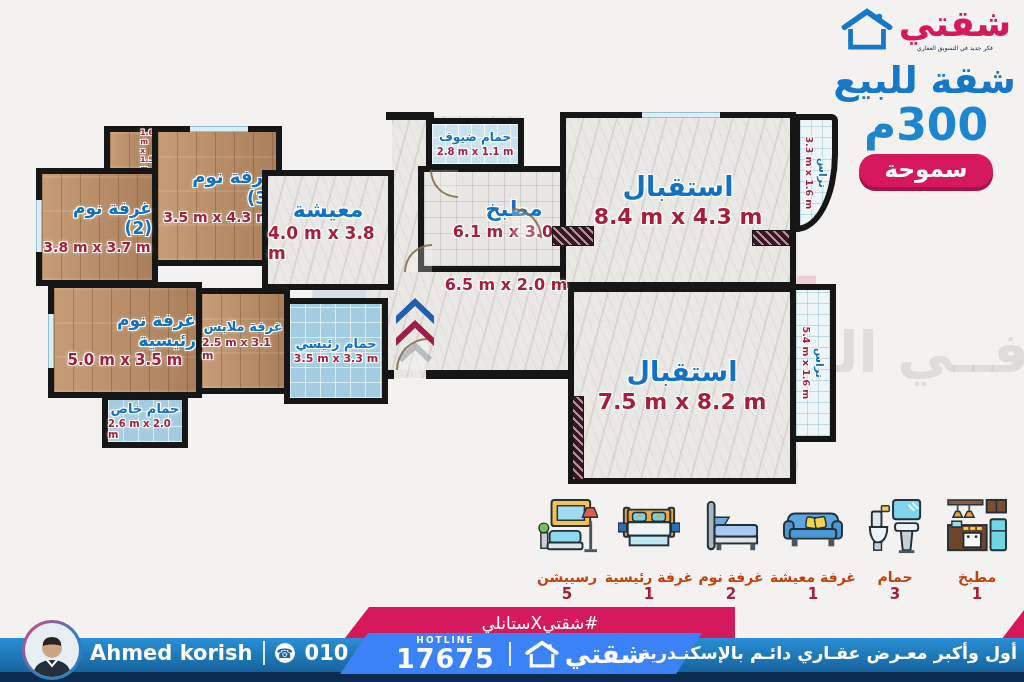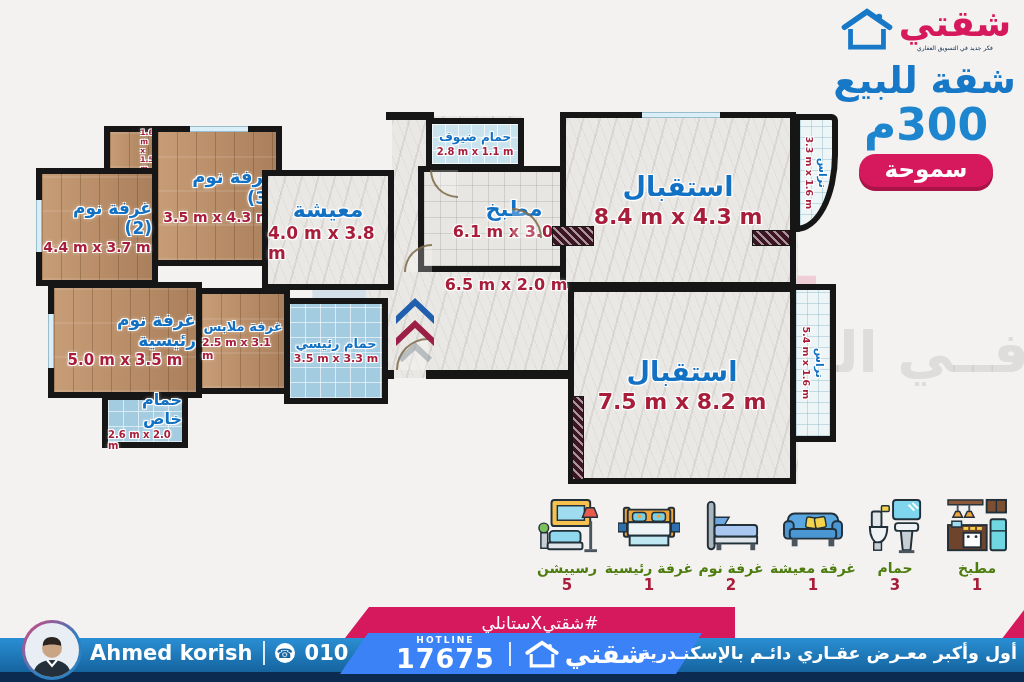--- a/index.html
+++ b/index.html
@@ -80,21 +80,21 @@
   #side-logo-tag { font-size:6px; color:#0c2b50; margin-top:2px; letter-spacing:.5px; }
   #side-title { font-size:37px; font-weight:bold; color:#1778c8; margin-top:8px; white-space:nowrap; }
   #side-area  { font-size:44px; font-weight:bold; color:#1e86cf; line-height:1.05; }
   #side-badge { display:inline-block; margin-top:6px; background:#d6195c; color:#fff; font-weight:bold;
                 font-size:23px; padding:2px 26px 5px; border-radius:20px; box-shadow:0 4px 0 #a91448; }
 
   
   #legend { left:526px; top:494px; width:494px; display:flex; direction:ltr; }
   .leg-item { width:82px; display:flex; flex-direction:column; align-items:center; }
   .leg-icon { height:62px; display:flex; align-items:flex-end; }
-  .leg-label { font-size:14px; font-weight:bold; color:#4d7c0f; margin-top:4px; white-space:nowrap; }
+  .leg-label { font-size:14px; font-weight:bold; color:#c2410c; margin-top:13px; white-space:nowrap; }
   .leg-count { font-size:15px; font-weight:bold; color:#a81e3a; }
 
   
   #ribbon { left:345px; top:607px; width:390px; height:31px; background:#d6195c;
             clip-path:polygon(24px 0,100% 0,100% 100%,0 100%);
             display:flex; align-items:center; justify-content:center;
             color:#fff; font-weight:normal; font-size:17px; }
   #ribbon-sliver { right:0; top:610px; width:26px; height:34px; background:#d6195c;
                    clip-path:polygon(100% 0,100% 100%,0 100%); }
   #footer-navy { left:0; top:670px; width:1024px; height:12px; background:#0c2b50; }
@@ -144,36 +144,36 @@
 
 <div class="room wood" id="r-niche">
   <div class="rdims" style="font-size:7.5px;padding-left:32px;">1.6 m x 1.5 m</div>
 </div>
 <div class="room wood" id="r-bed3">
   <div class="rname" dir="rtl" style="font-size:18px;">غرفة نوم (3)</div>
   <div class="rdims" style="font-size:14px;">3.5 m x 4.3 m</div>
 </div>
 <div class="room wood" id="r-bed2">
   <div class="rname" dir="rtl" style="font-size:17px;">غرفة نوم (2)</div>
-  <div class="rdims" style="font-size:14px;">4.4 m x 3.7 m</div>
+  <div class="rdims" style="font-size:14px;">3.8 m x 3.7 m</div>
 </div>
 <div class="room wood" id="r-master">
   <div class="rname" dir="rtl" style="font-size:17px;">غرفة نوم رئيسية</div>
   <div class="rdims" style="font-size:15px;">5.0 m x 3.5 m</div>
 </div>
 <div class="room wood" id="r-dress">
   <div class="rname" dir="rtl" style="font-size:13px;">غرفة ملابس</div>
   <div class="rdims" style="font-size:11px;">2.5 m x 3.1 m</div>
 </div>
 <div class="room tile" id="r-mainbath">
   <div class="rname" dir="rtl" style="font-size:13px;">حمام رئيسي</div>
   <div class="rdims" style="font-size:11px;">3.5 m x 3.3 m</div>
 </div>
 <div class="room tile" id="r-privbath">
-  <div class="rname" dir="rtl" style="font-size:16px;">حمام خاص</div>
+  <div class="rname" dir="rtl" style="font-size:13px;">حمام خاص</div>
   <div class="rdims" style="font-size:10px;">2.6 m x 2.0 m</div>
 </div>
 <div class="room marble" id="r-living">
   <div class="rname" dir="rtl" style="font-size:22px;">معيشة</div>
   <div class="rdims" style="font-size:17px;">4.0 m x 3.8 m</div>
 </div>
 <div class="room tile-light" id="r-guestbath">
   <div class="rname" dir="rtl" style="font-size:12px;">حمام ضيوف</div>
   <div class="rdims" style="font-size:10px;">2.8 m x 1.1 m</div>
 </div>

